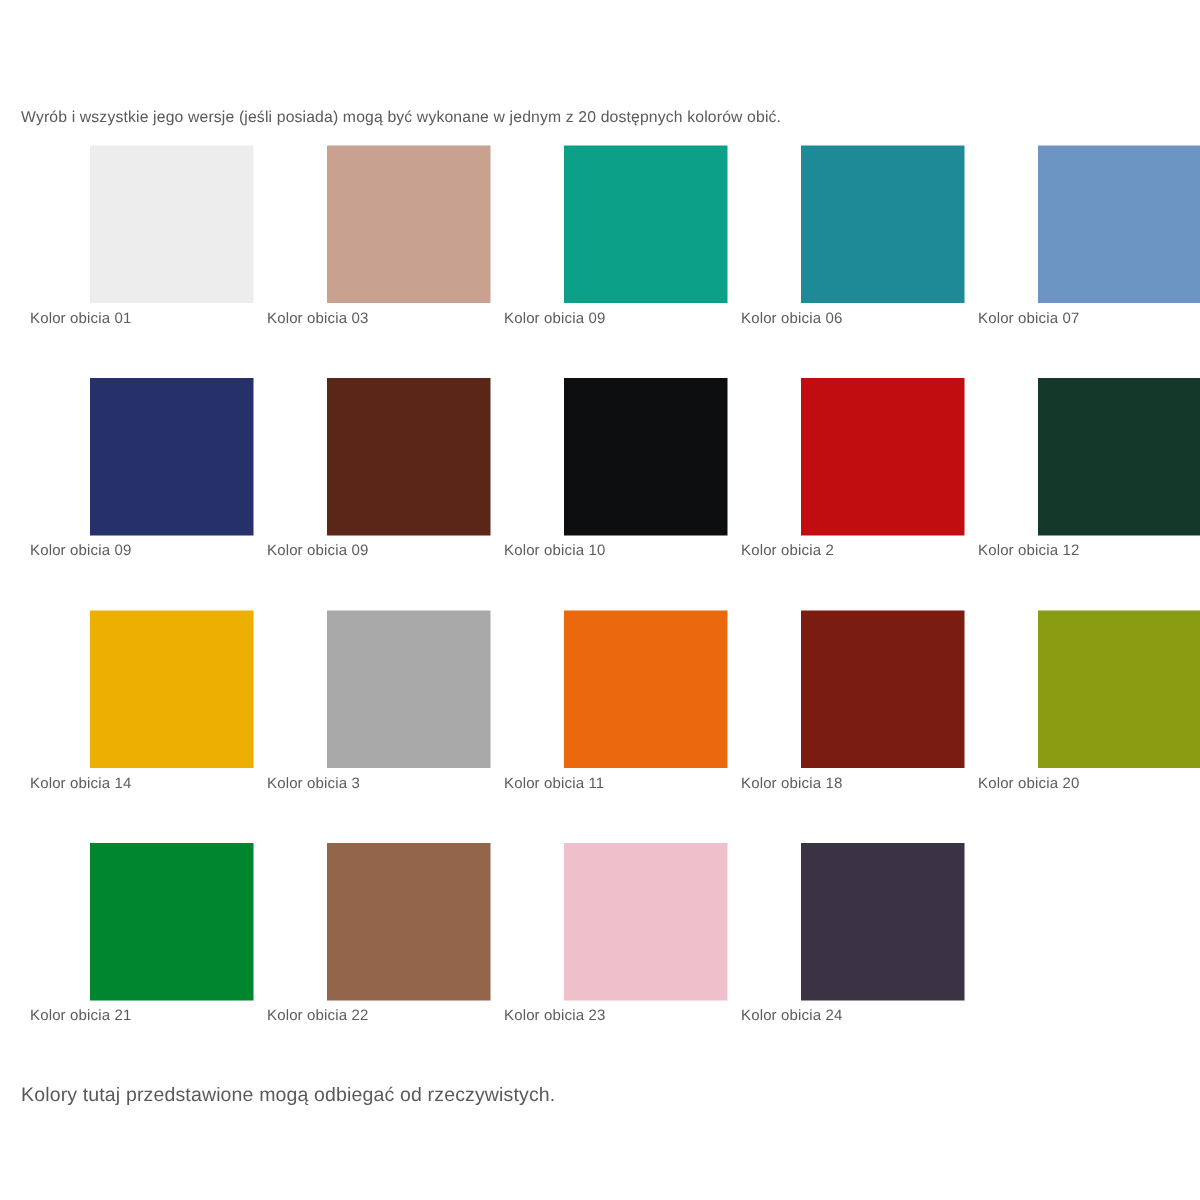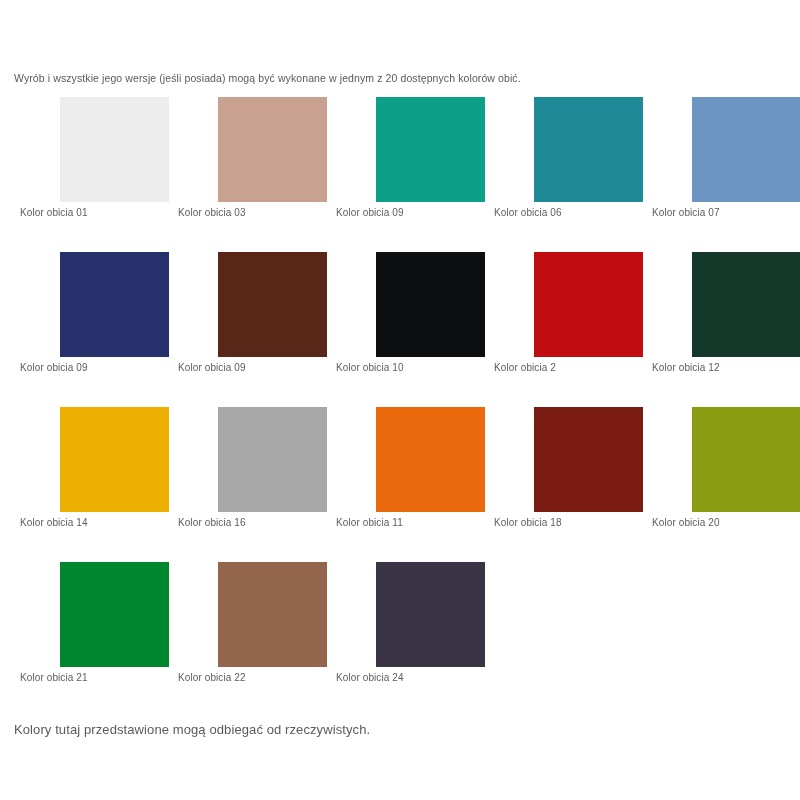--- a/index.html
+++ b/index.html
@@ -124,21 +124,21 @@
       <div class="swatch-cell">
         <div class="swatch-chip" style="background-color: rgb(20, 57, 43);"></div>
         <div class="swatch-label">Kolor obicia 12</div>
       </div>
       <div class="swatch-cell">
         <div class="swatch-chip" style="background-color: rgb(238, 176, 0);"></div>
         <div class="swatch-label">Kolor obicia 14</div>
       </div>
       <div class="swatch-cell">
         <div class="swatch-chip" style="background-color: rgb(168, 168, 168);"></div>
-        <div class="swatch-label">Kolor obicia 16</div>
+        <div class="swatch-label">Kolor obicia 3</div>
       </div>
       <div class="swatch-cell">
         <div class="swatch-chip" style="background-color: rgb(233, 105, 12);"></div>
         <div class="swatch-label">Kolor obicia 11</div>
       </div>
       <div class="swatch-cell">
         <div class="swatch-chip" style="background-color: rgb(122, 28, 17);"></div>
         <div class="swatch-label">Kolor obicia 18</div>
       </div>
       <div class="swatch-cell">
@@ -147,20 +147,24 @@
       </div>
       <div class="swatch-cell">
         <div class="swatch-chip" style="background-color: rgb(0, 134, 47);"></div>
         <div class="swatch-label">Kolor obicia 21</div>
       </div>
       <div class="swatch-cell">
         <div class="swatch-chip" style="background-color: rgb(147, 102, 75);"></div>
         <div class="swatch-label">Kolor obicia 22</div>
       </div>
       <div class="swatch-cell">
+        <div class="swatch-chip" style="background-color: rgb(239, 192, 204);"></div>
+        <div class="swatch-label">Kolor obicia 23</div>
+      </div>
+      <div class="swatch-cell">
         <div class="swatch-chip" style="background-color: rgb(58, 51, 68);"></div>
         <div class="swatch-label">Kolor obicia 24</div>
       </div>
     </div>
 
   <p class="footer-text">Kolory tutaj przedstawione mogą odbiegać od rzeczywistych.</p>
 
 </div>
 
 </body></html>

